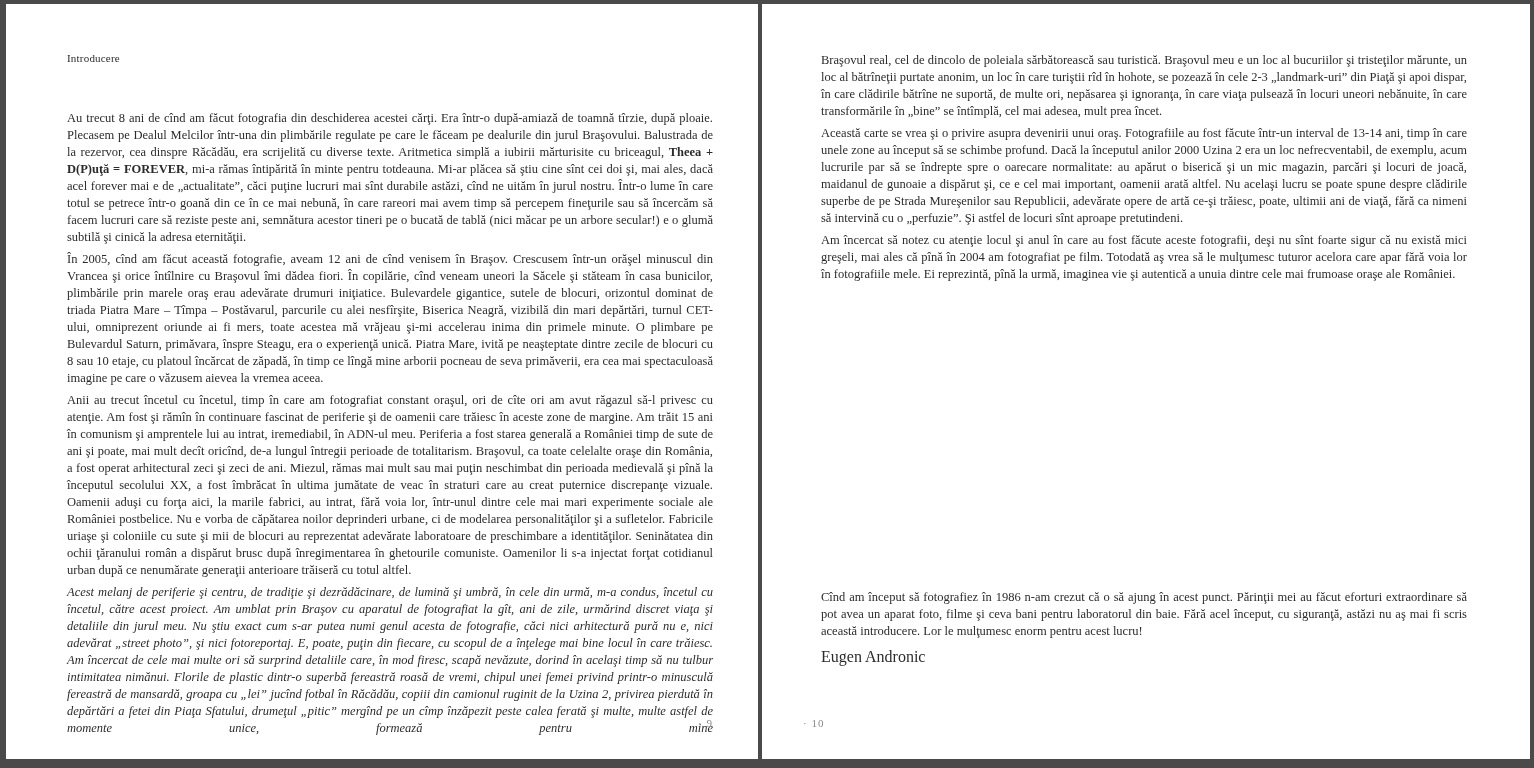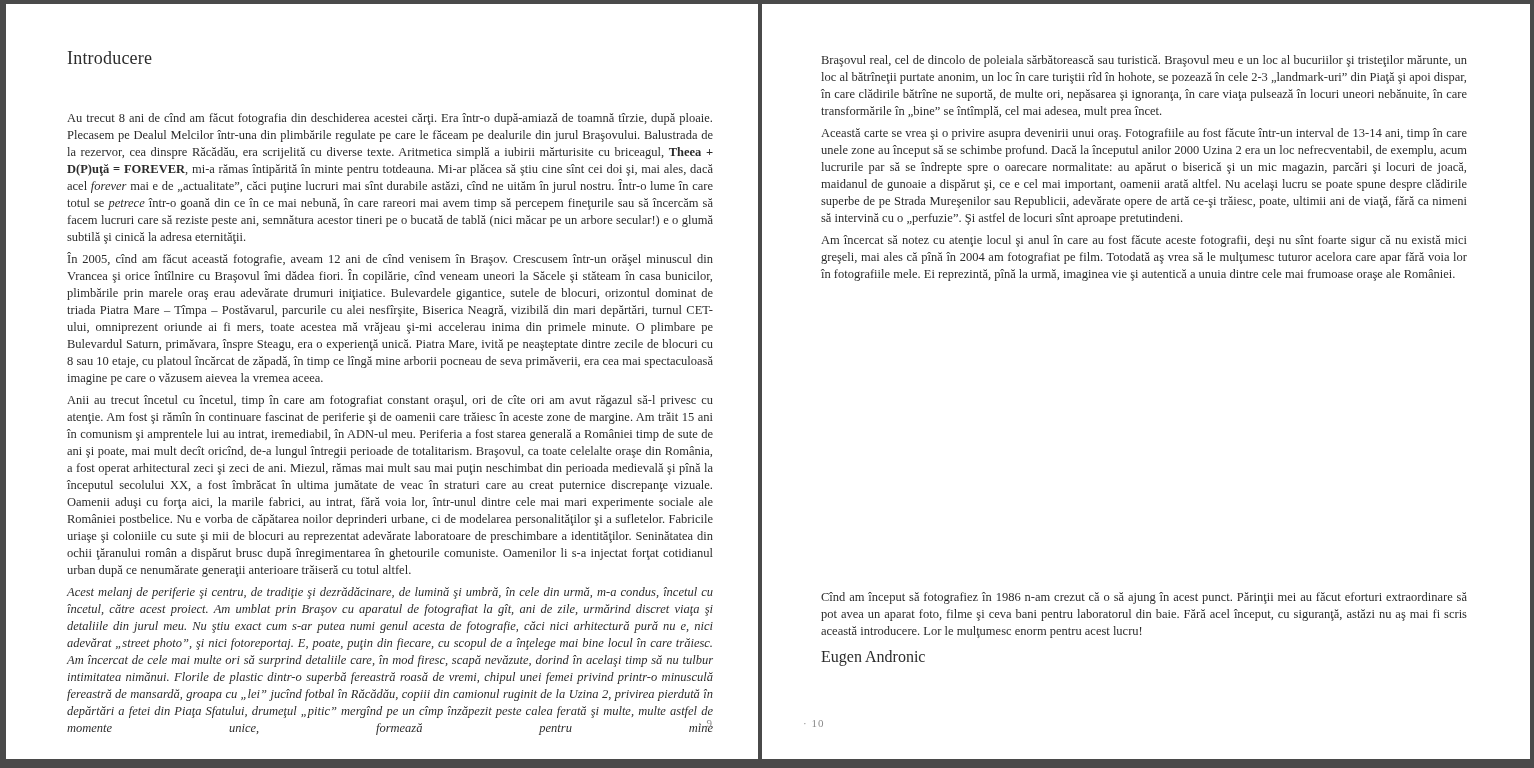--- a/index.html
+++ b/index.html
@@ -22,35 +22,35 @@
   .page {
     background: #ffffff;
     flex: 1 1 0;
     position: relative;
     box-sizing: border-box;
     color: #2b2b2b;
   }
   .page-left  { padding: 46px 45px 0 61px; }
   .page-right { padding: 48px 63px 0 59px; }
   .heading {
-    font-size: 18px;
+    font-size: 11px;
     font-weight: normal;
     line-height: 17px;
     margin: 0 0 43px 0;
     letter-spacing: 0.2px;
   }
   .bodytext p {
     font-size: 12.5px;
     line-height: 17px;
     text-align: justify;
     margin: 0 0 5px 0;
   }
   .bodytext p.continues { text-align-last: justify; font-style: italic; }
   .seg-b { font-weight: bold; }
-  .seg-i { font-style: italic; }
+  .seg-i { }
   .closing-para { margin-top: 306px !important; }
   .signature {
     font-size: 16px;
     line-height: 17px;
     margin-top: 8px;
   }
   .page-number {
     position: absolute;
     bottom: 30px;
     font-size: 11px;

